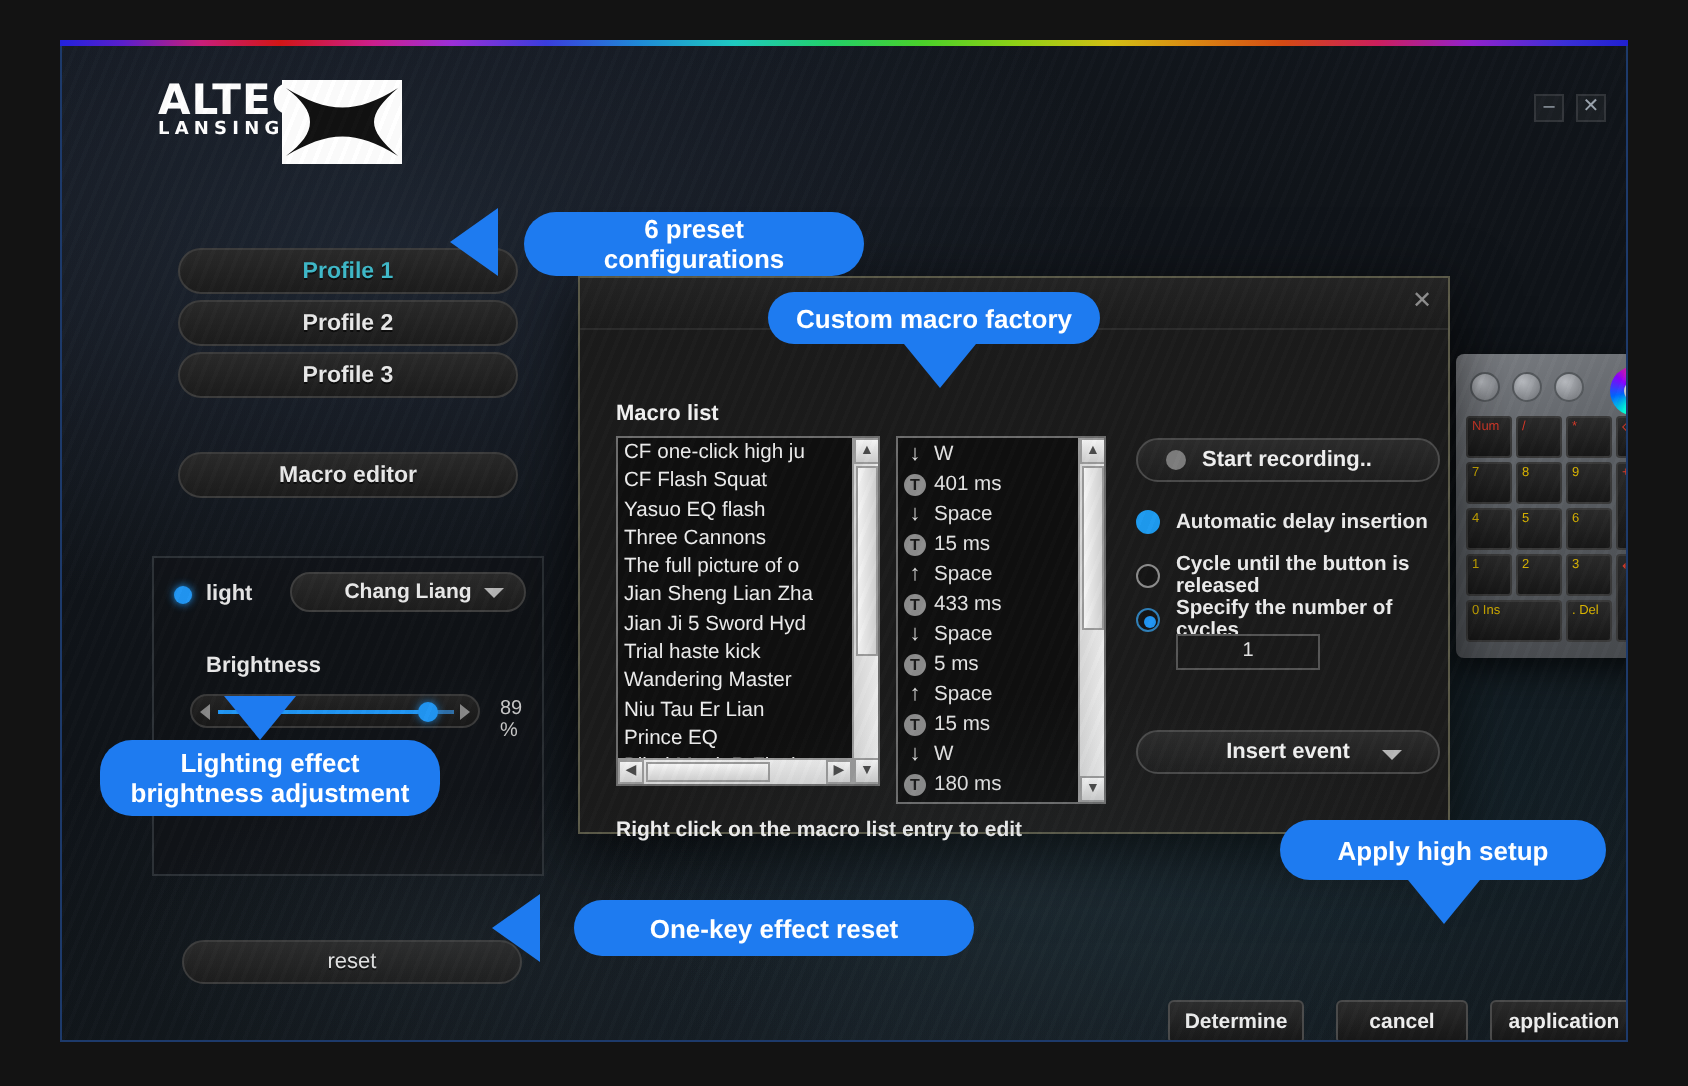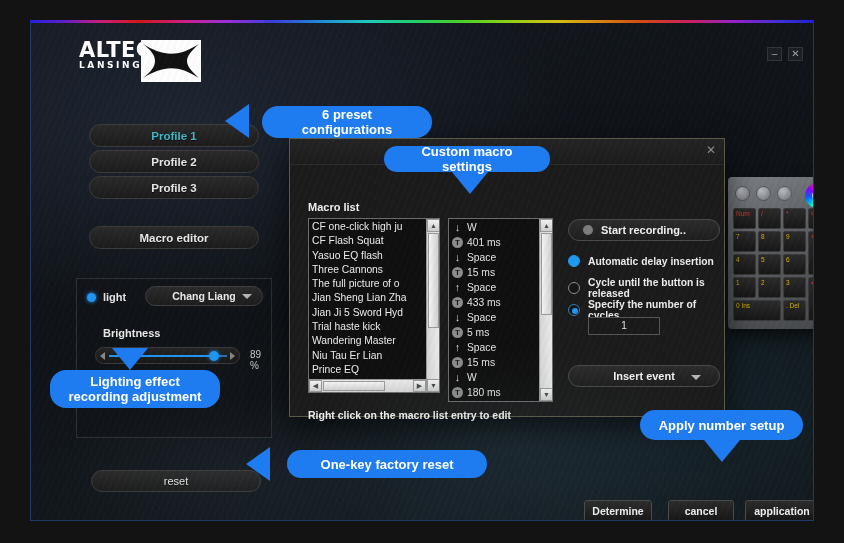--- a/index.html
+++ b/index.html
@@ -538,24 +538,24 @@
     <div class="bbtn" id="b-cancel">cancel</div>
     <div class="bbtn" id="b-apply">application</div>
 
     <div class="mech">Mechanical age</div>
   </div>
 
   <div class="tri left" id="tri-preset"></div>
   <div class="callout" id="co-preset">6 preset configurations</div>
 
   <div class="tri down" id="tri-custom"></div>
-  <div class="callout" id="co-custom">Custom macro settings</div>
+  <div class="callout" id="co-custom">Custom macro factory</div>
 
   <div class="tri down" id="tri-bright"></div>
-  <div class="callout" id="co-bright">Lighting effect recording adjustment</div>
+  <div class="callout" id="co-bright">Lighting effect brightness adjustment</div>
 
   <div class="tri left" id="tri-reset"></div>
-  <div class="callout" id="co-reset">One-key factory reset</div>
+  <div class="callout" id="co-reset">One-key effect reset</div>
 
   <div class="tri down" id="tri-apply"></div>
-  <div class="callout" id="co-apply">Apply number setup</div>
+  <div class="callout" id="co-apply">Apply high setup</div>
 
 </div>
 
 </body></html>

